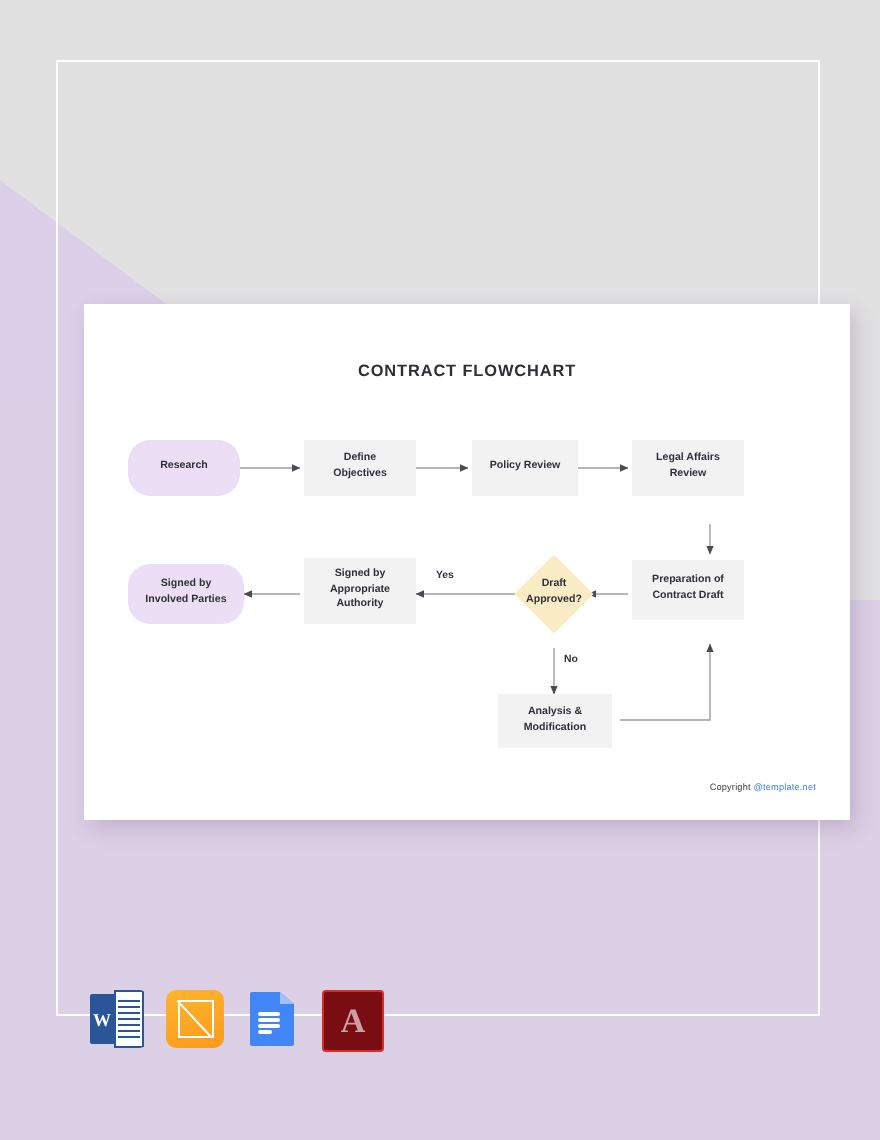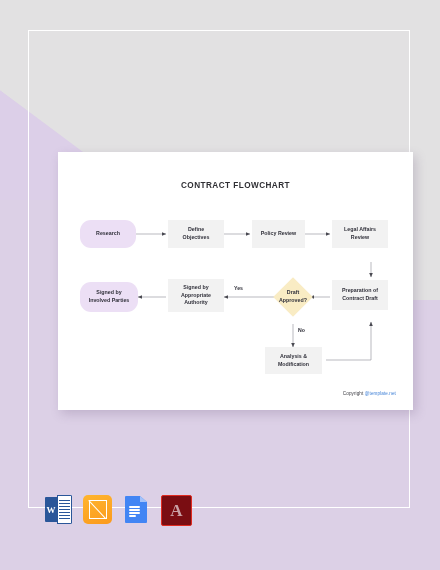--- a/index.html
+++ b/index.html
@@ -66,26 +66,27 @@
     top: 30px;
     width: 382px;
     height: 478px;
     border: 1.5px solid #ffffff;
     box-sizing: border-box;
     pointer-events: none;
   }
   
   .card {
     position: absolute;
-    left: 58px;
+    left: 42px;
     top: 152px;
     width: 355px;
     height: 258px;
     background: #ffffff;
     box-shadow: 3px 4px 10px rgba(90, 70, 110, 0.22);
+    padding-left: 28px;
   }
   .card-title {
     position: absolute;
     left: 0;
     top: 29px;
     width: 100%;
     text-align: center;
     font-size: 8.2px;
     font-weight: bold;
     letter-spacing: 0.45px;

